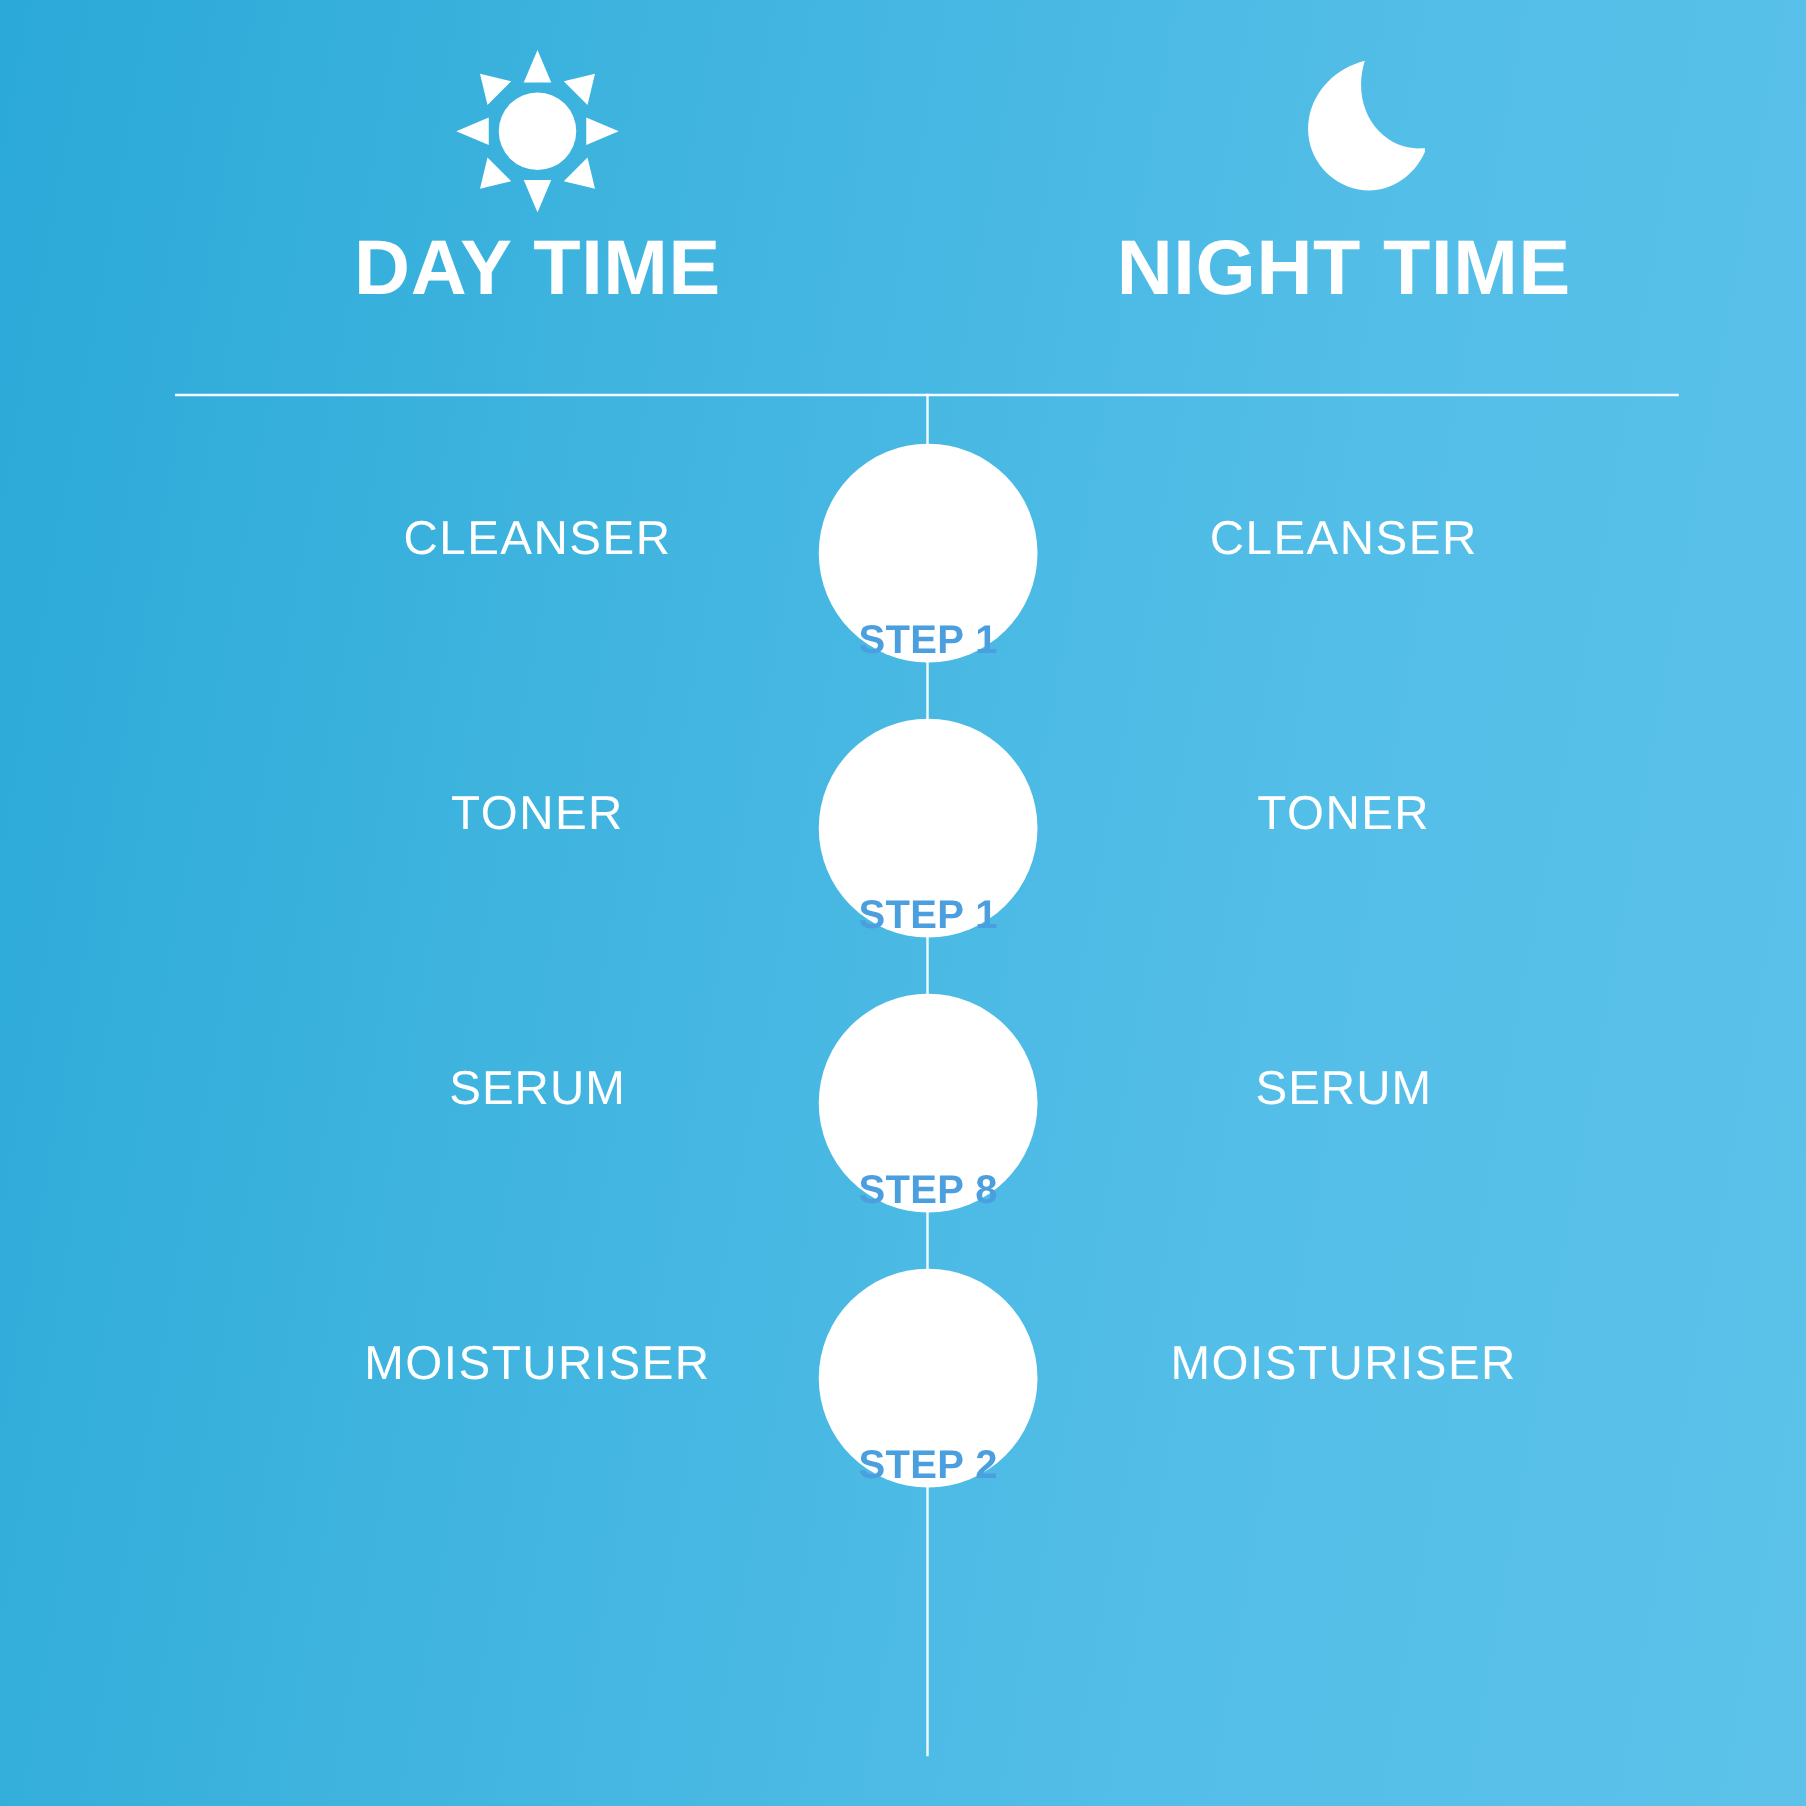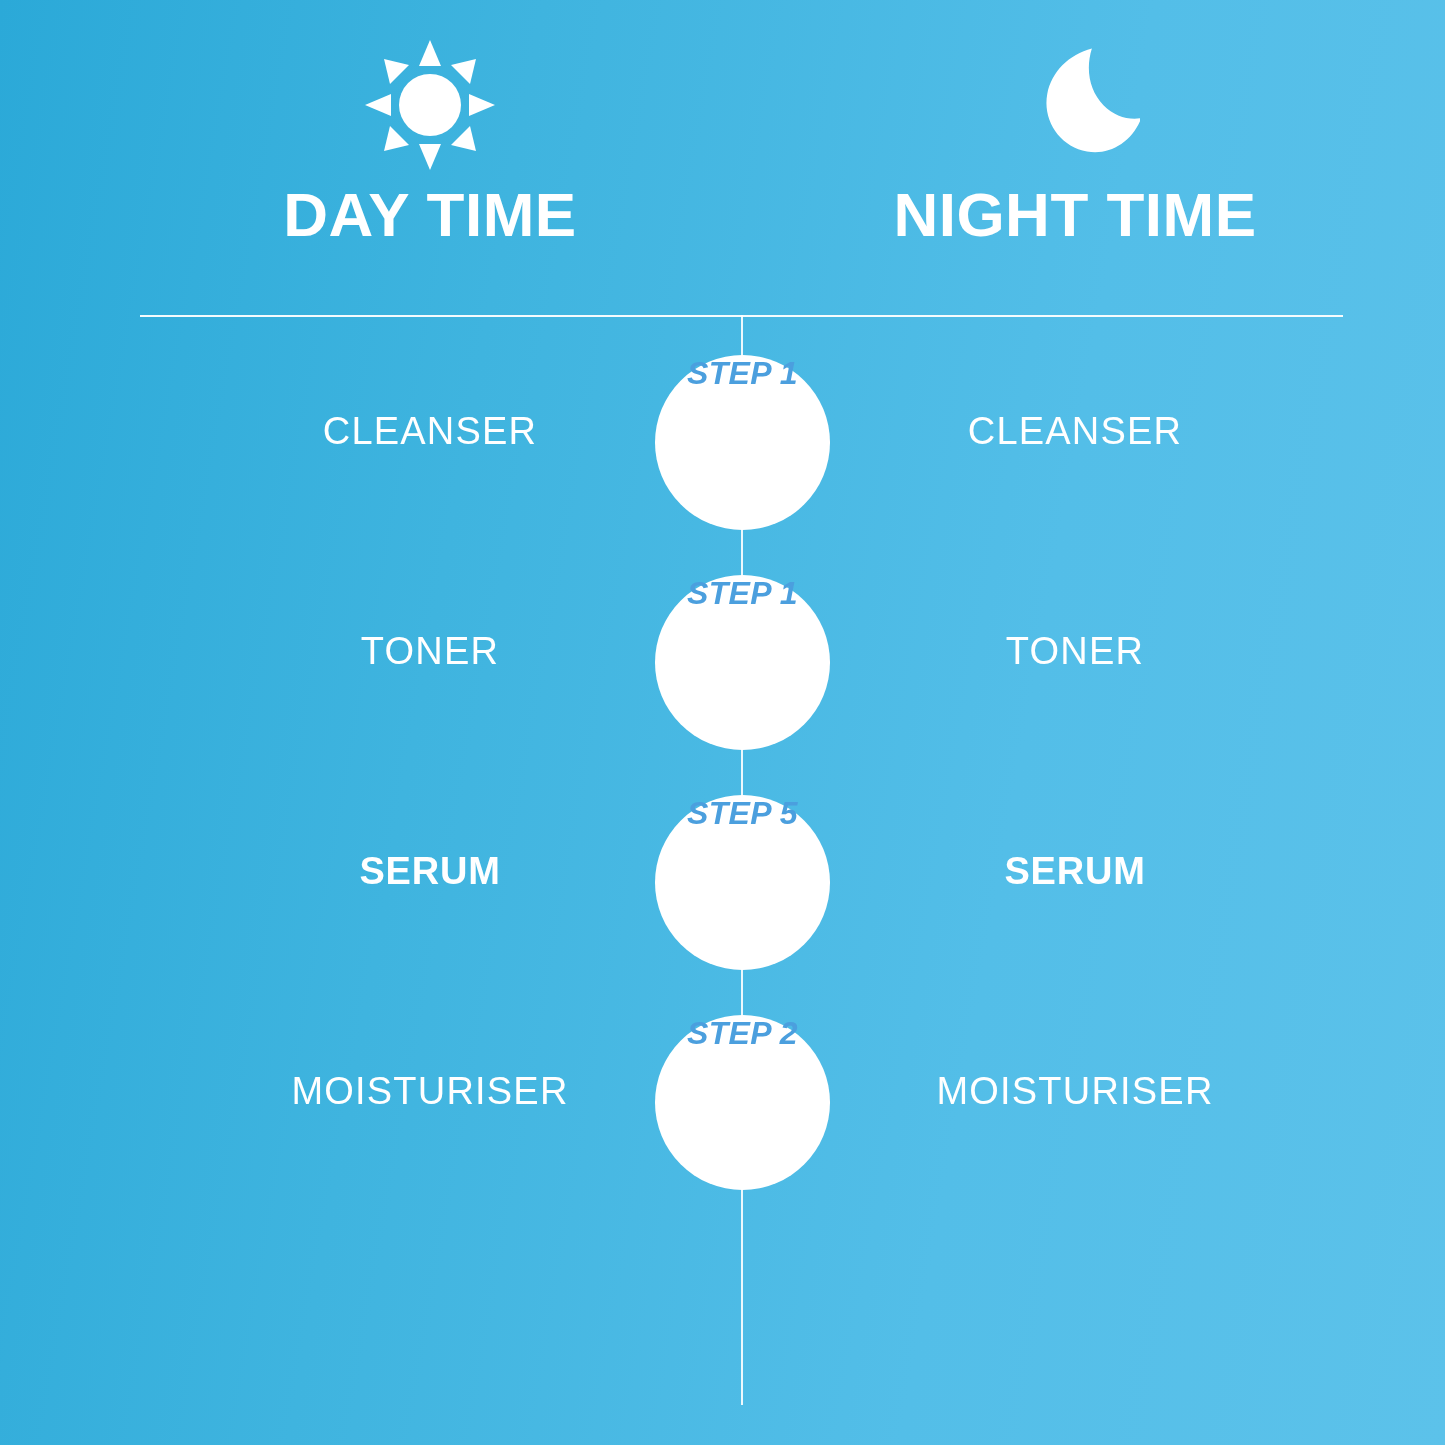--- a/index.html
+++ b/index.html
@@ -90,23 +90,22 @@
 
   .step-circle {
     position: absolute;
     left: 655px;
     top: 2px;
     width: 175px;
     height: 175px;
     border-radius: 50%;
     background: #ffffff;
     display: flex;
-    align-items: flex-start;
+    align-items: flex-end;
     justify-content: center;
-    font-style: italic;
   }
   .step-circle-label {
     color: #4B9FDE;
     font-size: 32px;
     font-weight: bold;
     letter-spacing: 0.3px;
     white-space: nowrap;
   }
 
   .step-label {
@@ -116,21 +115,21 @@
     text-align: center;
     color: #ffffff;
     font-size: 38px;
     font-weight: normal;
     letter-spacing: 1.2px;
     line-height: 1.2;
     white-space: nowrap;
   }
   .step-label.day   { left: 195px; }
   .step-label.night { left: 840px; }
-  .step-label.bold  { font-weight: bold; letter-spacing: 0.8px; }
+  .step-label.bold  { font-weight: normal; letter-spacing: 0.8px; }
 </style>
 </head>
 <body>
 
 <div id="infographic">
 
   <div class="header-col day">
     <div class="header-icon">
       <svg width="130" height="130" viewBox="0 0 130 130" aria-hidden="true">
         <circle cx="65" cy="65" r="31" fill="#ffffff"></circle>
@@ -176,21 +175,21 @@
       <div class="step-label day">TONER</div>
       <div class="step-circle">
         <span class="step-circle-label">STEP 1</span>
       </div>
       <div class="step-label night">TONER</div>
     </div>
 
     <div class="step-row" style="top:793px">
       <div class="step-label day bold">SERUM</div>
       <div class="step-circle">
-        <span class="step-circle-label">STEP 5</span>
+        <span class="step-circle-label">STEP 8</span>
       </div>
       <div class="step-label night bold">SERUM</div>
     </div>
 
     <div class="step-row" style="top:1013px">
       <div class="step-label day">MOISTURISER</div>
       <div class="step-circle">
         <span class="step-circle-label">STEP 2</span>
       </div>
       <div class="step-label night">MOISTURISER</div>

